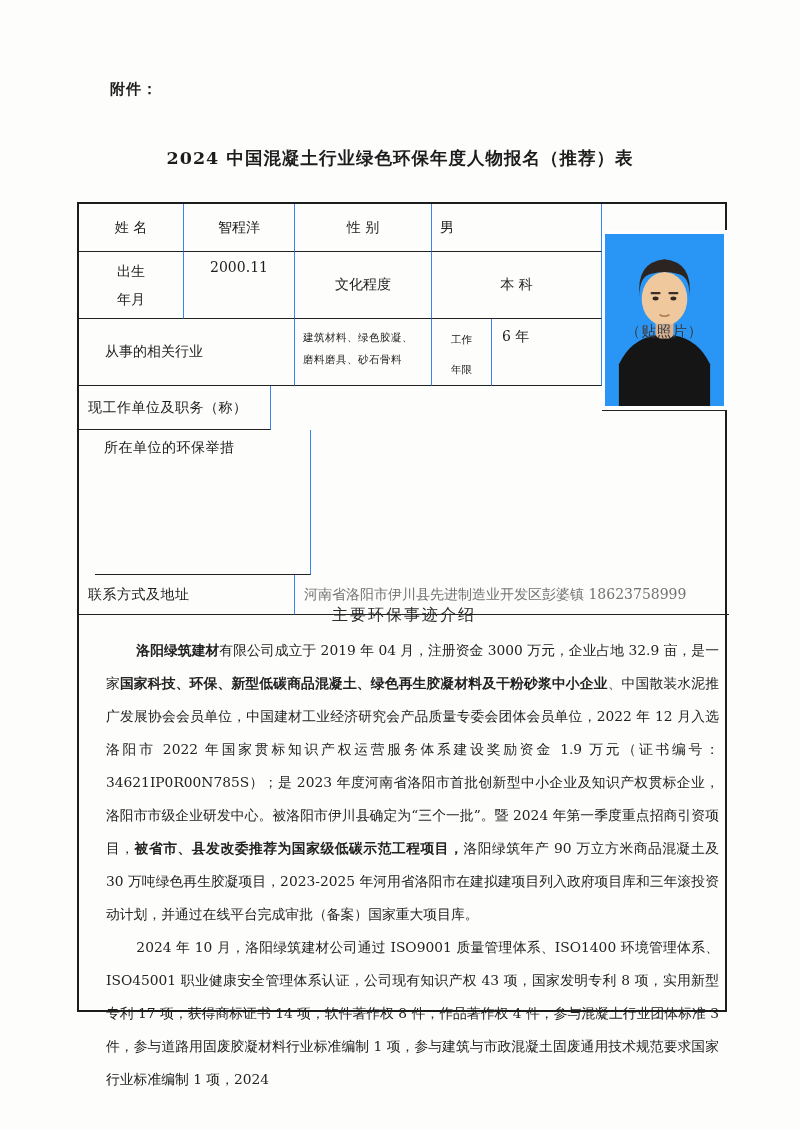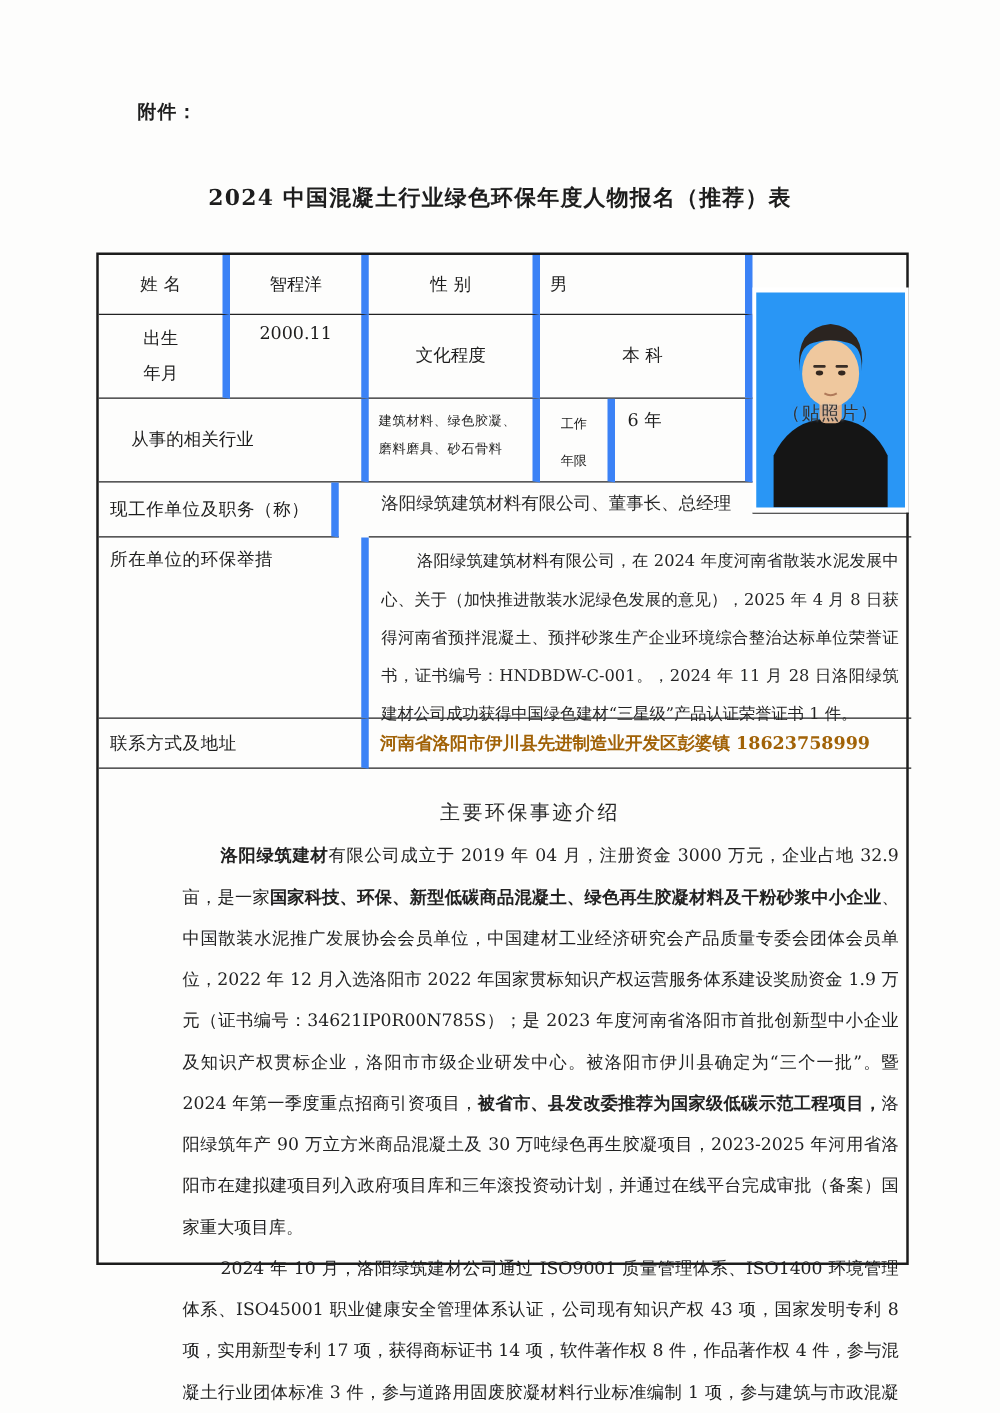--- a/index.html
+++ b/index.html
@@ -17,21 +17,21 @@
   }
   .doc-title {
     position:absolute; left:0; top:146px; width:800px;
     text-align:center; font-size:17.5px; font-weight:bold; letter-spacing:1px;
   }
   .form-table {
     position:absolute; left:77px; top:202px; width:650px; height:810px;
     border:2px solid #1c1c1c;
   }
   .cell { position:absolute; font-size:14px; }
-  .br { border-right:6px solid #3b82f6; }
+  .br { border-right:1px solid #3b82f6; }
   .bb { border-bottom:1px solid #222; }
   .center { display:flex; align-items:center; justify-content:center; text-align:center; }
   .vcenter { display:flex; align-items:center; }
   
   .c-name-label   { left:0;   top:0;   width:105px; height:48px; }
   .c-name-value   { left:105px; top:0; width:111px; height:48px; }
   .c-gender-label { left:216px; top:0; width:137px; height:48px; }
   .c-gender-value { left:353px; top:0; width:170px; height:48px; padding-left:8px; }
   .c-photo        { left:523px; top:0; width:125px; height:181px;margin-top:26px; }
   .c-birth-label  { left:0;   top:48px; width:105px; height:67px; line-height:28px; }
@@ -39,27 +39,27 @@
   .c-edu-label    { left:216px; top:48px; width:137px; height:67px; }
   .c-edu-value    { left:353px; top:48px; width:170px; height:67px; }
   .c-industry-label { left:0; top:115px; width:216px; height:67px; padding-left:26px; }
   .c-industry-value { left:216px; top:115px; width:137px; height:67px; padding:7px 8px 0 8px;
                       font-size:10.5px; line-height:22px; letter-spacing:.5px; }
   .c-years-label  { left:353px; top:115px; width:60px; height:67px; font-size:10.5px;
                     line-height:30px; padding-top:5px; text-align:center; }
   .c-years-value  { left:413px; top:115px; width:110px; height:67px; padding:9px 0 0 10px; }
   .c-employer-label { left:0; top:182px; width:192px; height:44px; padding-left:9px; letter-spacing:.5px; }
   .c-employer-value { left:216px; top:182px; width:434px; height:44px; padding:8px 8px 0 10px; color:#2b2b2b; }
-  .c-env-label    { left:0; top:226px; width:216px; height:145px; padding:9px 0 0 9px; letter-spacing:.5px; }
+  .c-env-label    { left:16px; top:226px; width:216px; height:145px; padding:9px 0 0 9px; letter-spacing:.5px; }
   .c-env-value    { left:216px; top:226px; width:434px; height:145px; padding:5px 10px 0 10px;
                     font-size:13px; line-height:30.5px; text-align:justify; color:#242424; }
   .c-env-value .indent { text-indent:2.2em; }
   .c-contact-label { left:0; top:371px; width:216px; height:40px; padding-left:9px; letter-spacing:.5px; }
-  .c-contact-value { left:216px; top:371px; width:434px; height:40px; padding-left:9px; color:#a16207;font-weight:bold; }
-  .c-main         { left:0; top:425px; width:650px; height:397px;padding-left:40px; }
+  .c-contact-value { left:216px; top:371px; width:434px; height:40px; padding-left:9px; color:#737373; }
+  .c-main         { left:0; top:390px; width:650px; height:397px; }
   .main-title {
     margin-top:11px; text-align:center; font-size:16px; letter-spacing:2px; color:#2a2a2a;
   }
   .main-body {
     margin-top:8px; padding:0 10px;
     font-size:13.8px; line-height:33px; text-align:justify; color:#222;margin-left:17px;
   }
   .main-body p { text-indent:2.2em; }
   .b { font-weight:bold; }
   
@@ -119,26 +119,22 @@
 
   <div class="cell br bb vcenter c-industry-label">从事的相关行业</div>
   <div class="cell br bb c-industry-value">建筑材料、绿色胶凝、磨料磨具、砂石骨料</div>
   <div class="cell br bb c-years-label">
     <div>工作</div>
     <div>年限</div>
   </div>
   <div class="cell br bb c-years-value">6 年</div>
 
   <div class="cell br bb vcenter c-employer-label">现工作单位及职务（称）</div>
-  <div class="cell bb c-employer-value">洛阳绿筑建筑材料有限公司、董事长、总经理</div>
 
   <div class="cell br bb c-env-label">所在单位的环保举措</div>
-  <div class="cell bb c-env-value">
-    <div class="indent">洛阳绿筑建筑材料有限公司，在 2024 年度河南省散装水泥发展中心、关于（加快推进散装水泥绿色发展的意见），2025 年 4 月 8 日获得河南省预拌混凝土、预拌砂浆生产企业环境综合整治达标单位荣誉证书，证书编号：HNDBDW-C-001。，2024 年 11 月 28 日洛阳绿筑建材公司成功获得中国绿色建材“三星级”产品认证荣誉证书 1 件。</div>
-  </div>
 
   <div class="cell br bb vcenter c-contact-label">联系方式及地址</div>
   <div class="cell bb vcenter c-contact-value">河南省洛阳市伊川县先进制造业开发区彭婆镇 18623758999</div>
 
   <div class="cell c-main">
     <div class="main-title">主要环保事迹介绍</div>
     <div class="main-body">
       <p><span class="b">洛阳绿筑建材</span><span>有限公司成立于 2019 年 04 月，注册资金 3000 万元，企业占地 32.9 亩，是一家</span><span class="b">国家科技、环保、新型低碳商品混凝土、绿色再生胶凝材料及干粉砂浆中小企业</span><span>、中国散装水泥推广发展协会会员单位，中国建材工业经济研究会产品质量专委会团体会员单位，2022 年 12 月入选洛阳市 2022 年国家贯标知识产权运营服务体系建设奖励资金 1.9 万元（证书编号：34621IP0R00N785S）；是 2023 年度河南省洛阳市首批创新型中小企业及知识产权贯标企业，洛阳市市级企业研发中心。被洛阳市伊川县确定为“三个一批”。暨 2024 年第一季度重点招商引资项目，</span><span class="b">被省市、县发改委推荐为国家级低碳示范工程项目，</span><span>洛阳绿筑年产 90 万立方米商品混凝土及 30 万吨绿色再生胶凝项目，2023-2025 年河用省洛阳市在建拟建项目列入政府项目库和三年滚投资动计划，并通过在线平台完成审批（备案）国家重大项目库。</span></p>
       <p>2024 年 10 月，洛阳绿筑建材公司通过 ISO9001 质量管理体系、ISO1400 环境管理体系、ISO45001 职业健康安全管理体系认证，公司现有知识产权 43 项，国家发明专利 8 项，实用新型专利 17 项，获得商标证书 14 项，软件著作权 8 件，作品著作权 4 件，参与混凝土行业团体标准 3 件，参与道路用固废胶凝材料行业标准编制 1 项，参与建筑与市政混凝土固废通用技术规范要求国家行业标准编制 1 项，2024</p>
     </div>

